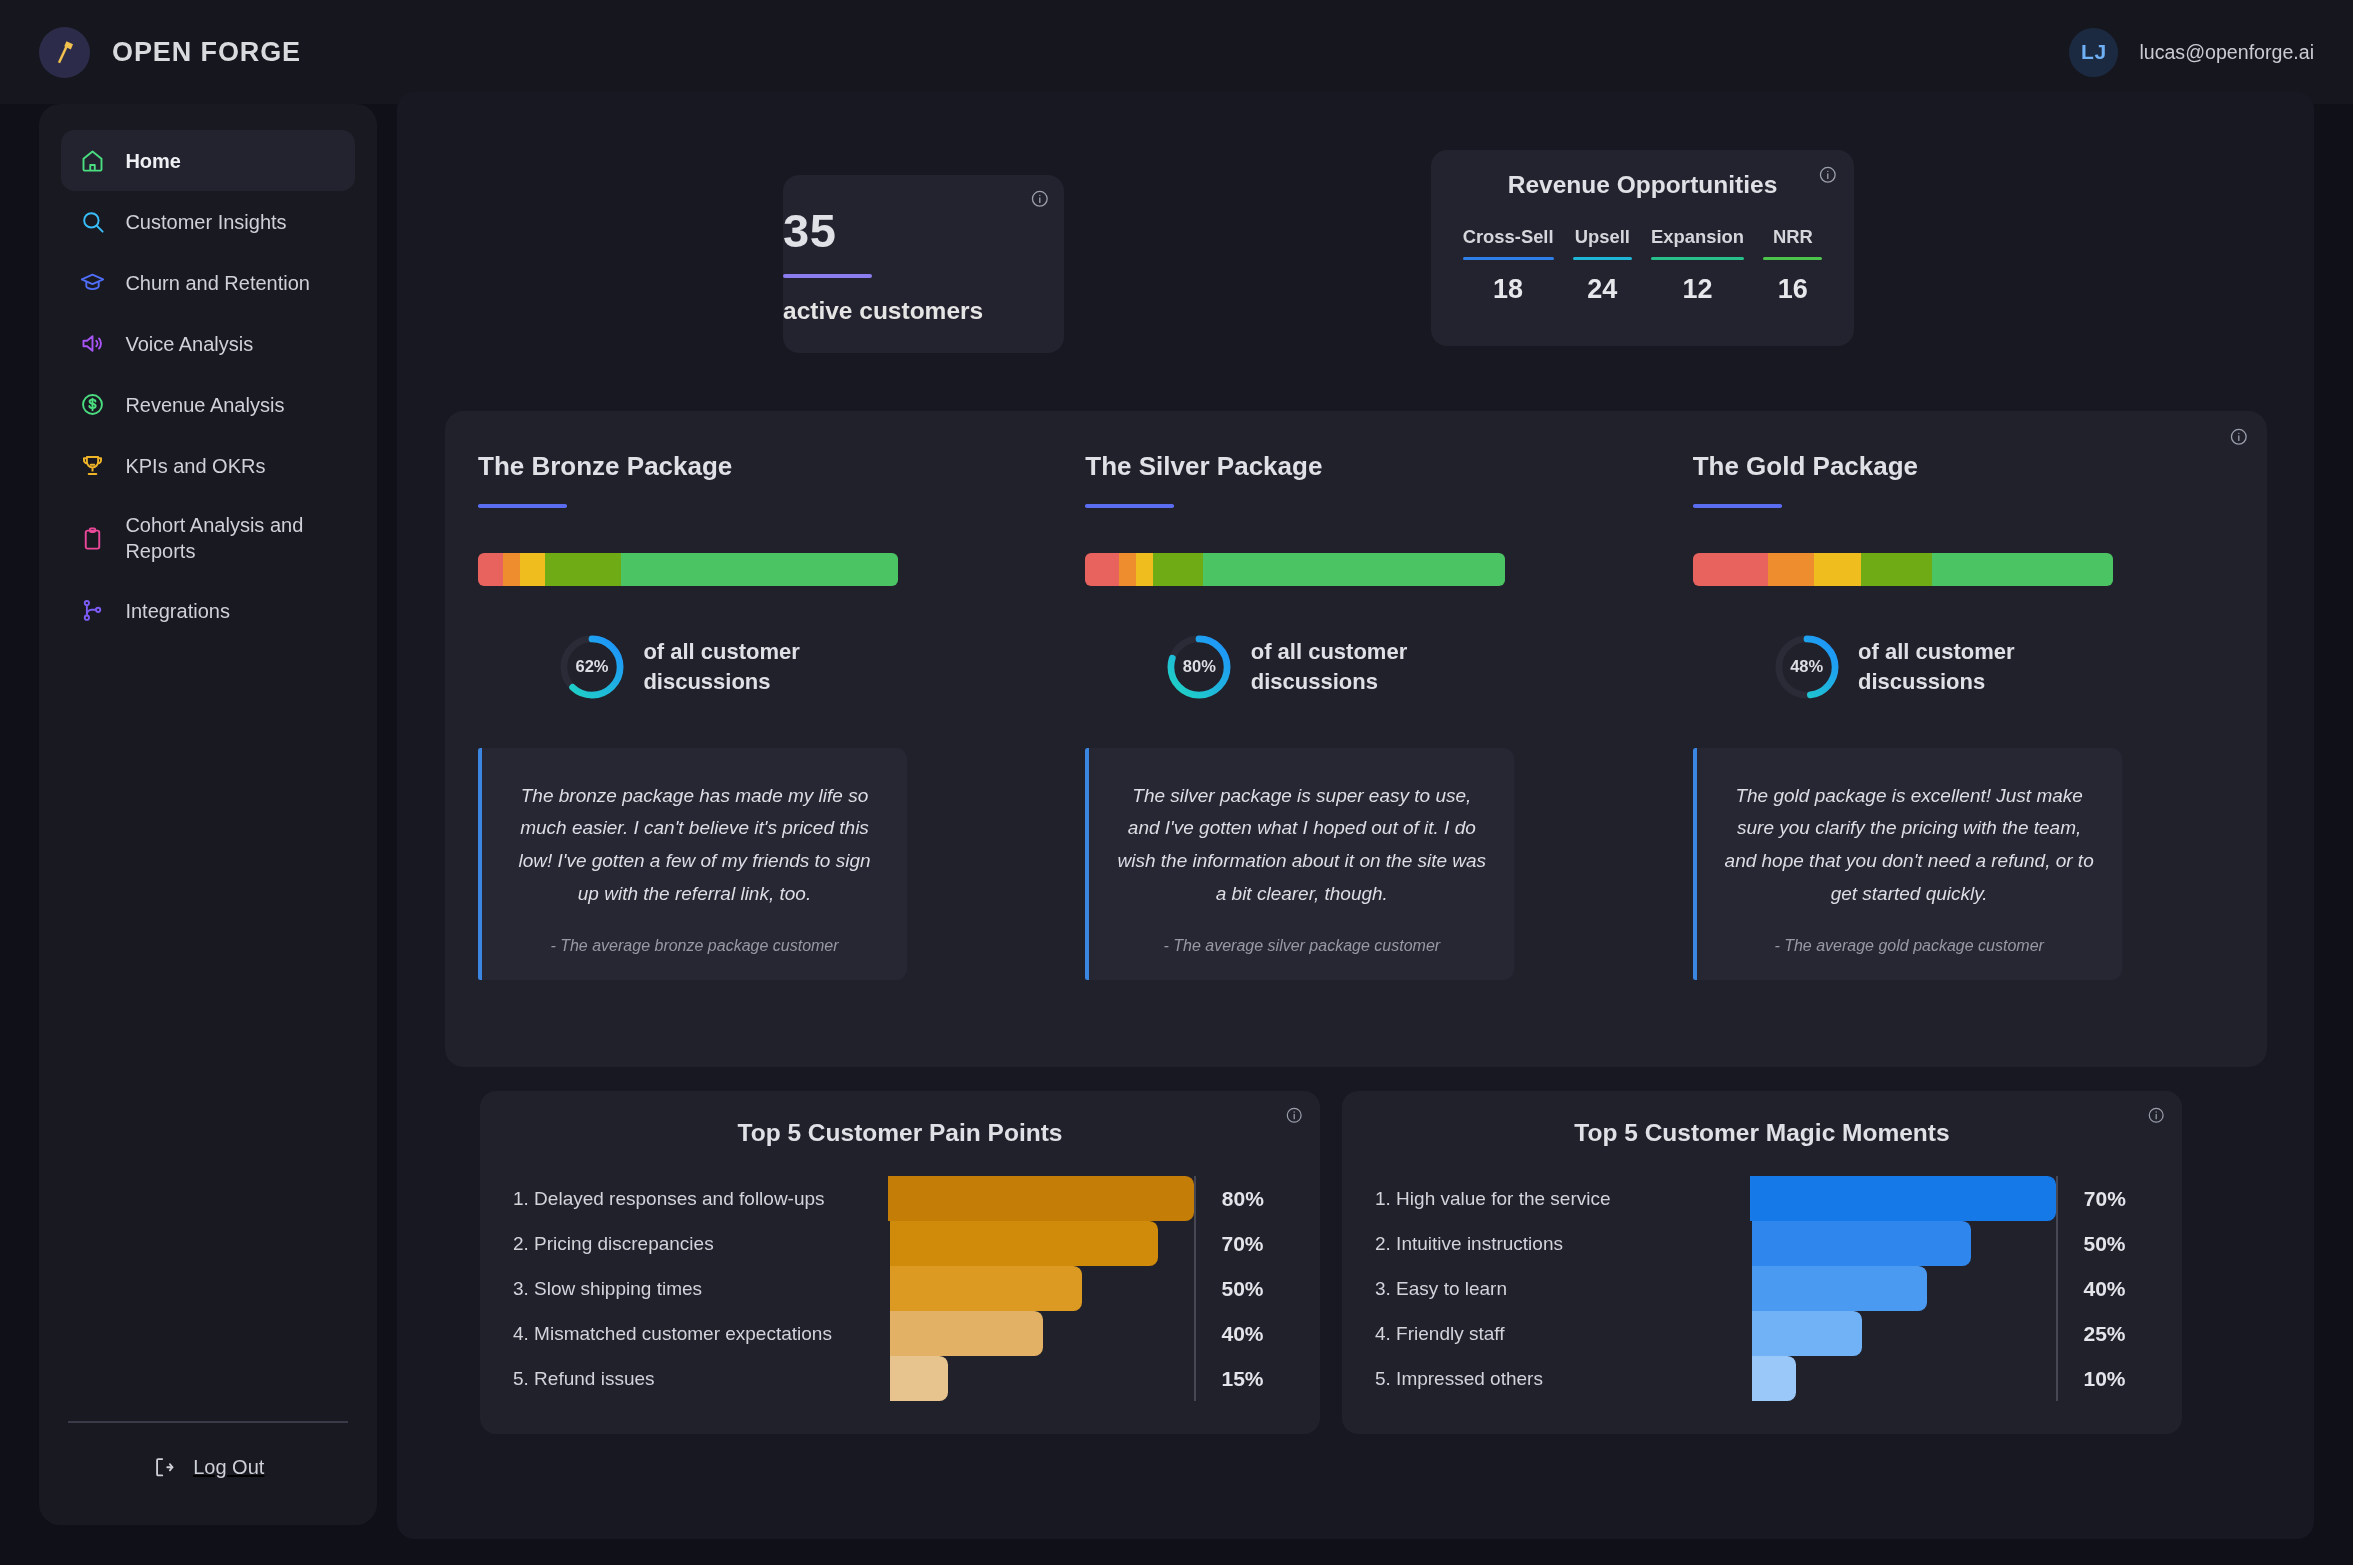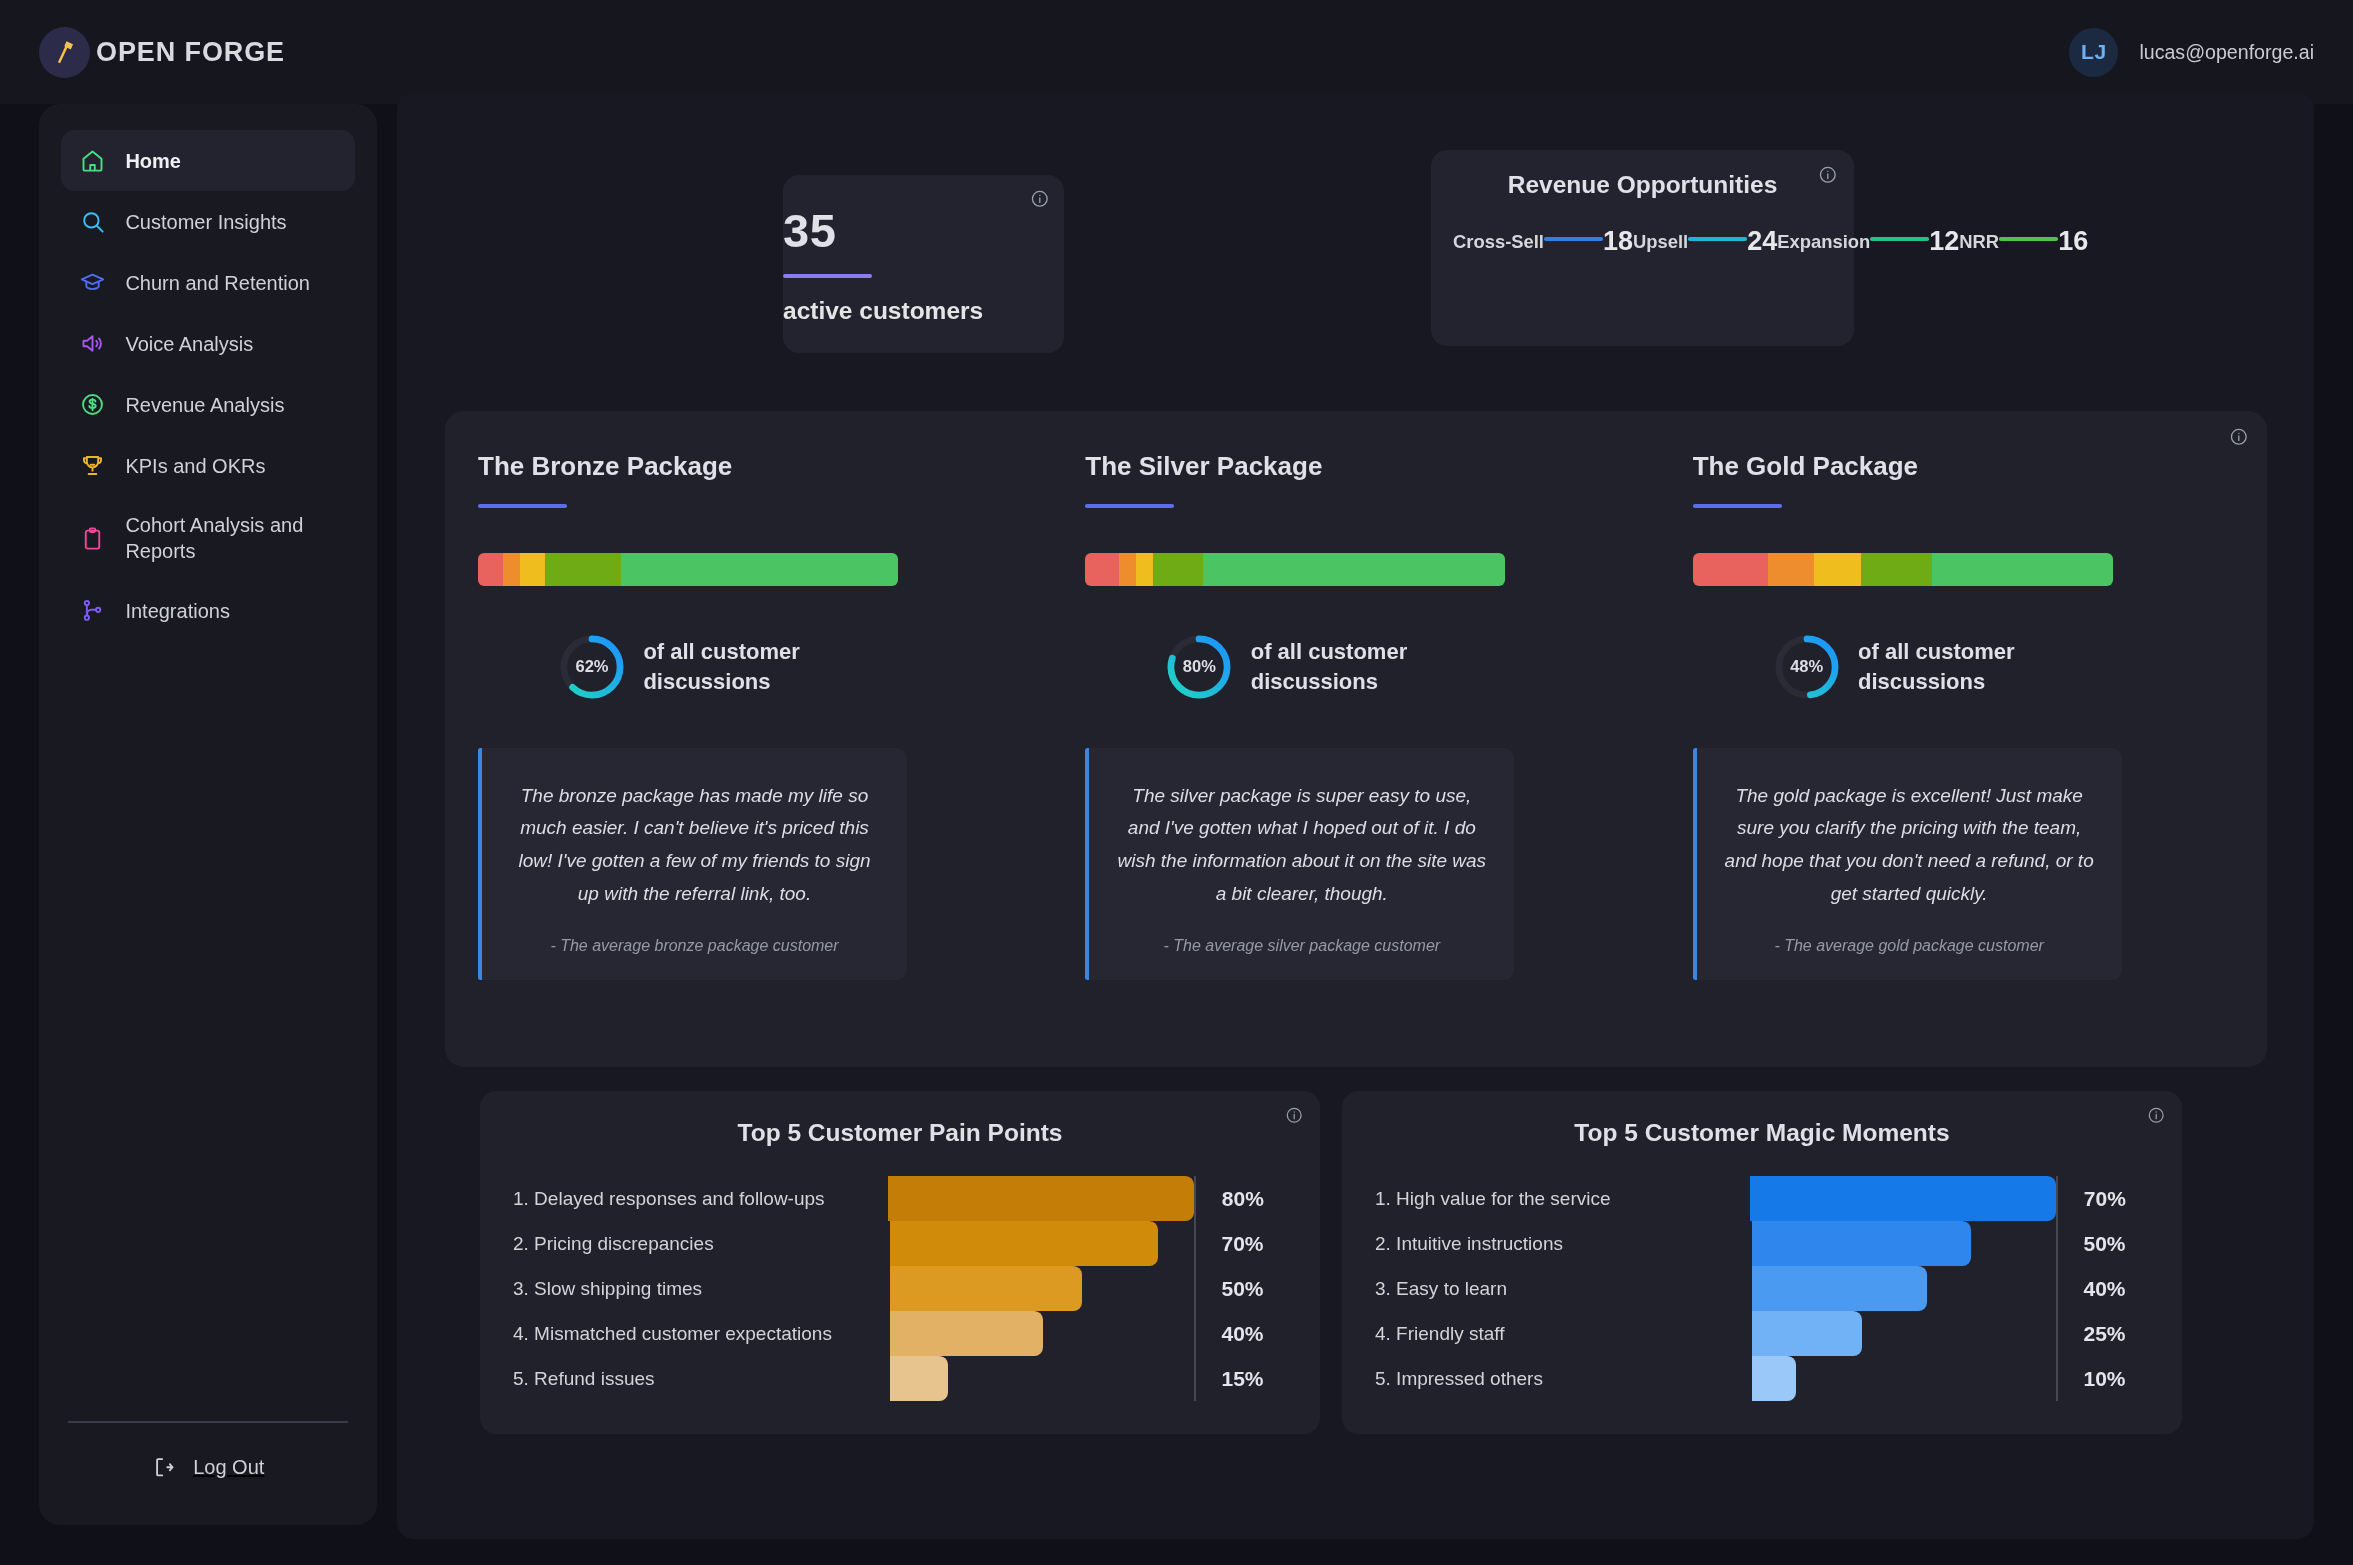--- a/index.html
+++ b/index.html
@@ -11,21 +11,21 @@
   }
   .app { position: relative; width: 2354px; height: 1565px; background: #101018; }
 
   
   .topbar {
     position: absolute; top: 0; left: 0; width: 2354px; height: 104px;
     background: #16161f;
     display: flex; align-items: center; justify-content: space-between;
     padding: 0 40px 0 39px;
   }
-  .brand { display: flex; align-items: center; gap: 6px; }
+  .brand { display: flex; align-items: center; gap: 22px; }
   .brand-logo {
     width: 51px; height: 51px; border-radius: 50%;
     background: #2c2c4a;
     display: flex; align-items: center; justify-content: center;
   }
   .brand-name {
     font-size: 27px; font-weight: bold; letter-spacing: 0.9px; color: #d9dade;
   }
   .user { display: flex; align-items: center; gap: 21px; }
   .avatar {
@@ -88,21 +88,21 @@
 
   
   .card-revenue {
     position: absolute; left: 1034px; top: 58px;
     width: 423px; height: 196px;
     background: #23232f; border-radius: 16px;
     padding: 21px 22px;
   }
   .rev-title { text-align: center; font-size: 24.5px; font-weight: bold; color: #dfe1e6; }
   .rev-metrics { display: flex; justify-content: space-around; margin-top: 27px; }
-  .rev-metric { display: flex; flex-direction: row; align-items: center; justify-content: flex-end; }
+  .rev-metric { display: flex; flex-direction: column; align-items: center; justify-content: flex-end; }
   .rev-metric-label { font-size: 18.4px; font-weight: bold; color: #d4d6dc; white-space: nowrap; }
   .rev-metric-rule { width: 100%; min-width: 59px; height: 3.7px; border-radius: 1.8px; margin: 8.6px 0 13.5px 0; }
   .rev-metric-value { font-size: 27px; font-weight: bold; color: #e6e8ec; }
 
   
   .packages {
     position: absolute; left: 48px; top: 319px;
     width: 1822px; height: 656px;
     background: #21212c; border-radius: 18.4px;
     display: flex;

